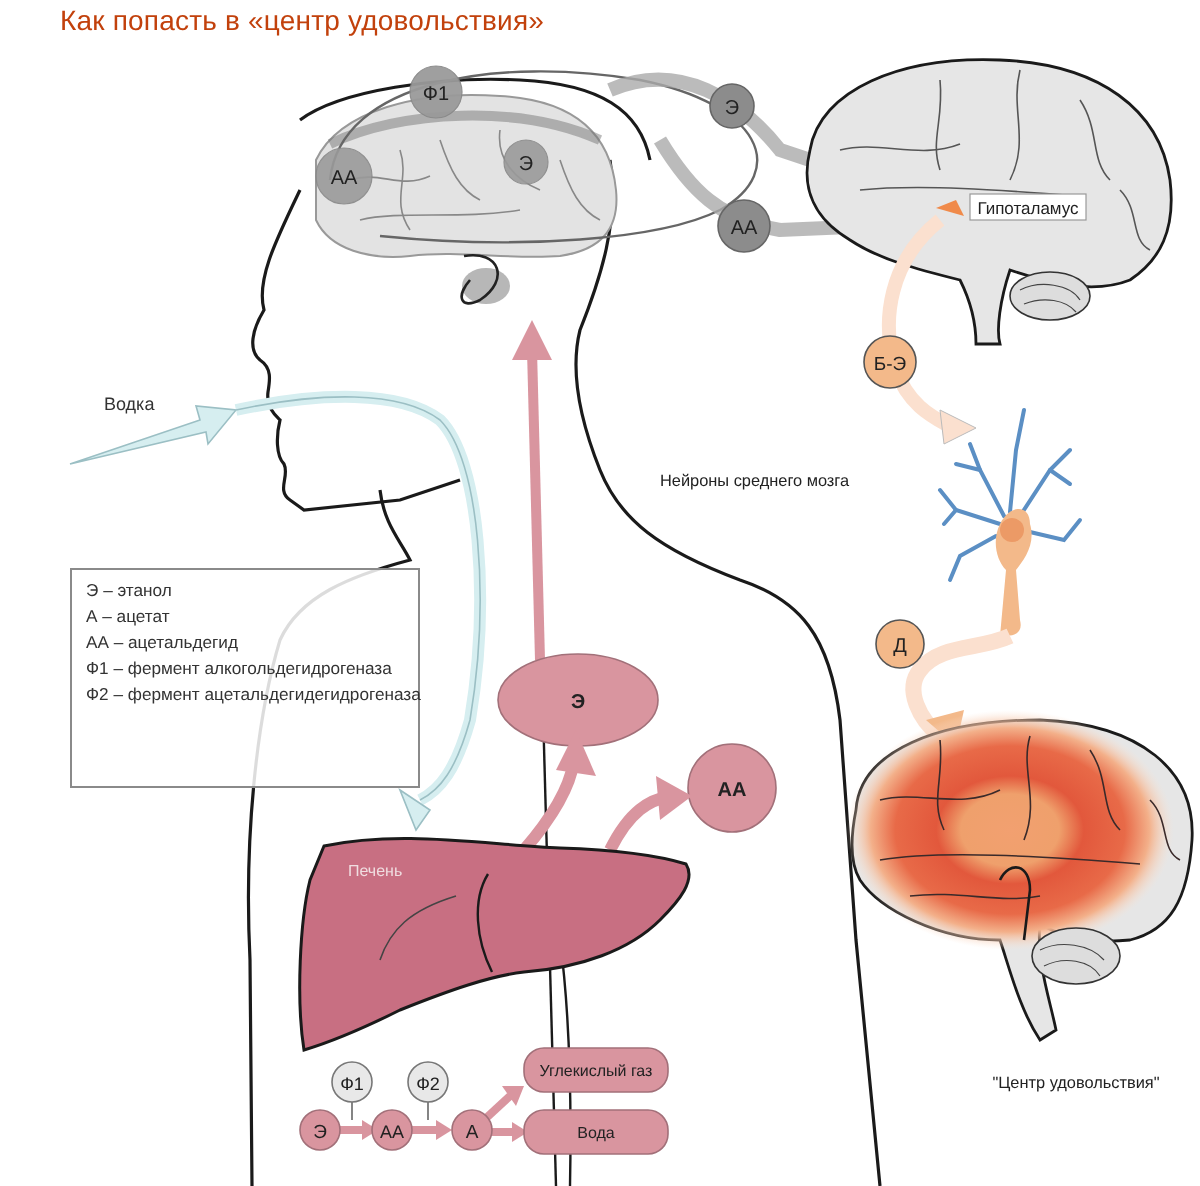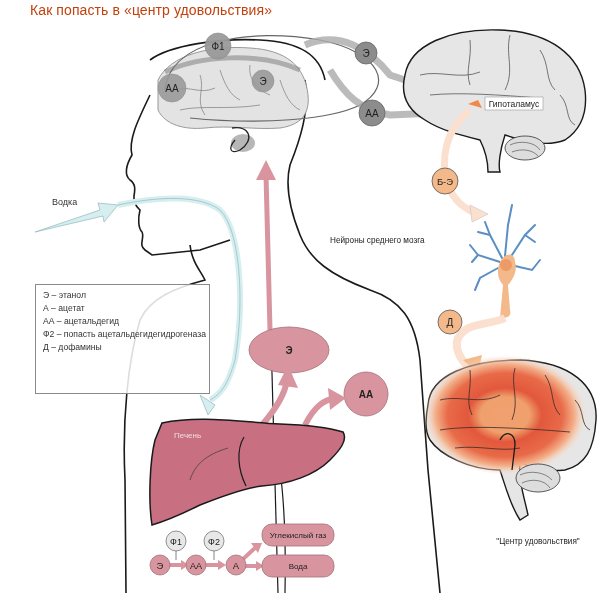--- a/index.html
+++ b/index.html
@@ -227,16 +227,16 @@
       <path d="M520,475 C530,470 545,472 552,480 M522,483 C532,478 545,480 550,488" fill="none" stroke="#444" stroke-width="0.6"></path>
       <path d="M500,440 C505,430 515,432 515,445 L512,470" fill="none" stroke="#1a1a1a" stroke-width="1.3"></path>
     </g>
     <text x="538" y="544" font-size="8.2" text-anchor="middle" fill="#222">"Центр удовольствия"</text>
   </svg>
 
   <div class="legend">
     <div>Э – этанол</div>
     <div>А – ацетат</div>
     <div>АА – ацетальдегид</div>
-    <div>Ф2 – попасть ацетальдегидегидрогеназа</div>
-    <div>Д – дофамины</div>
+    <div>Ф1 – фермент алкогольдегидрогеназа</div>
+    <div>Ф2 – фермент ацетальдегидегидрогеназа</div>
   </div>
 </div>
 
 </body></html>

